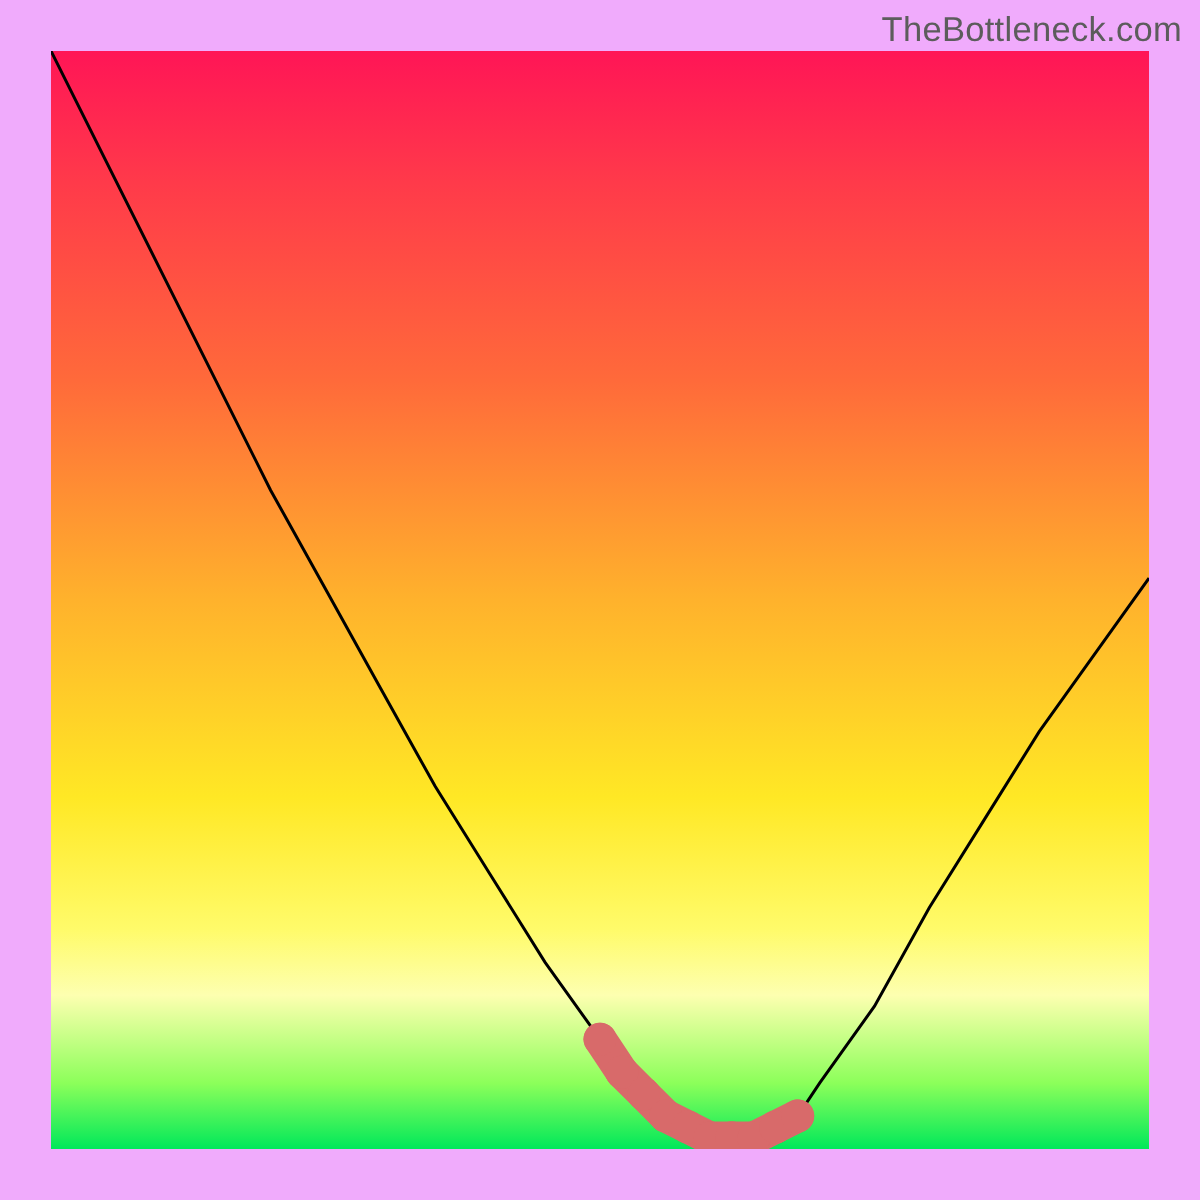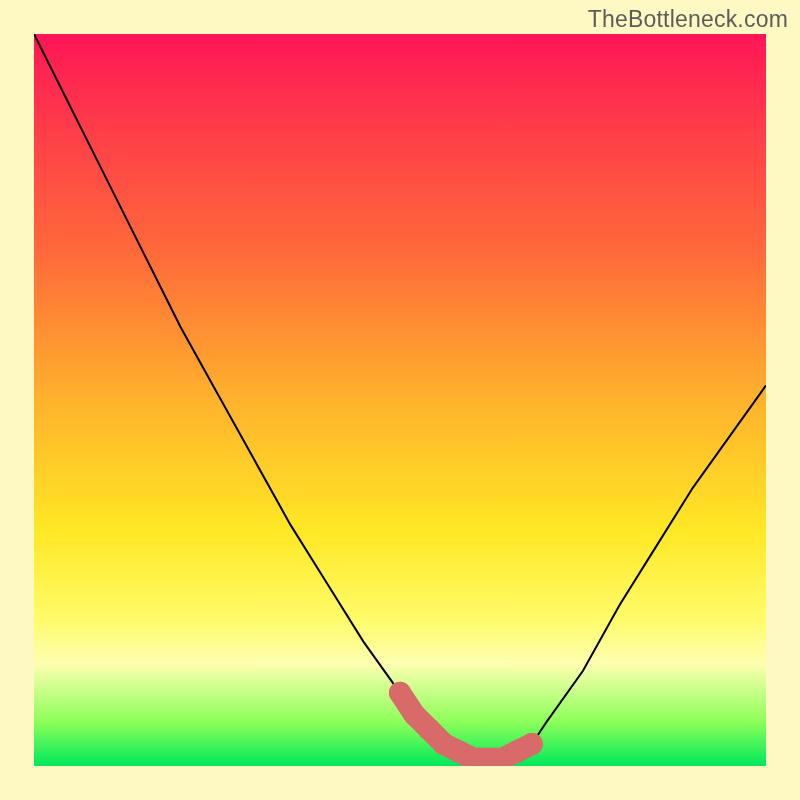--- a/index.html
+++ b/index.html
@@ -8,21 +8,21 @@
     width: 800px;
     height: 800px;
     background: #000;
     overflow: hidden;
     font-family: Arial, Helvetica, sans-serif;
   }
   .frame {
     position: relative;
     width: 800px;
     height: 800px;
-    background: #fef9c3;
+    background: #f0abfc;
   }
   .plot-area {
     position: absolute;
     left: 34px;
     top: 34px;
     width: 732px;
     height: 732px;
     
     background: linear-gradient(
       to bottom,

